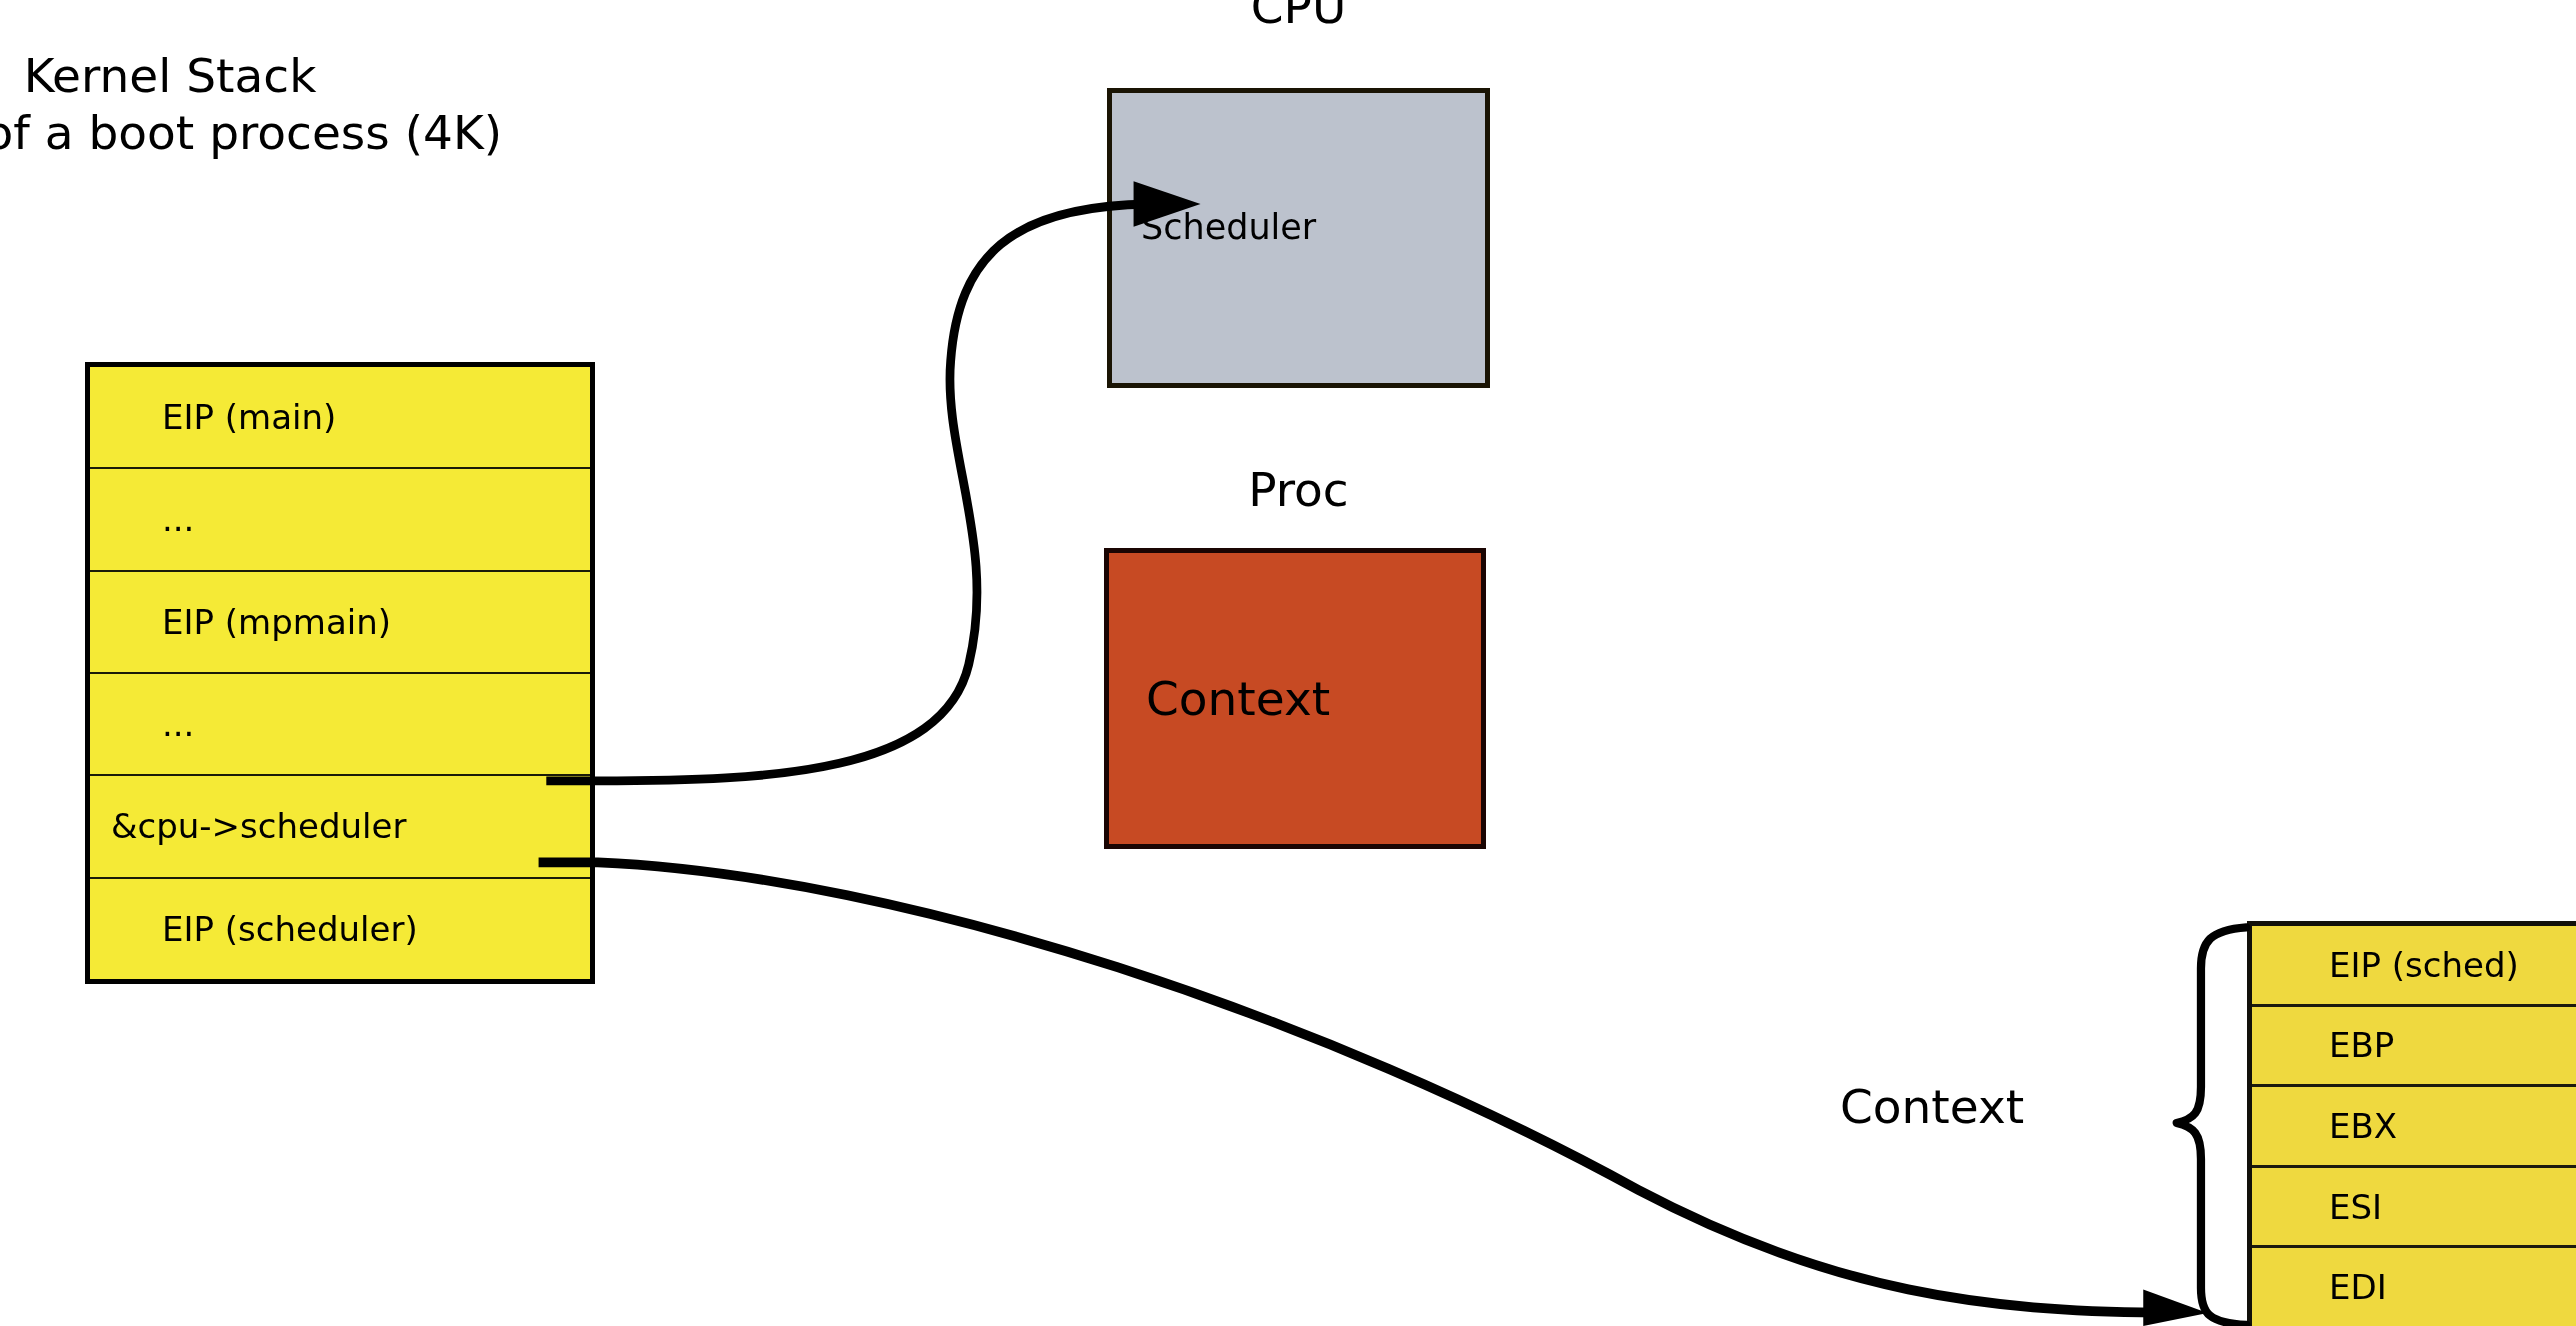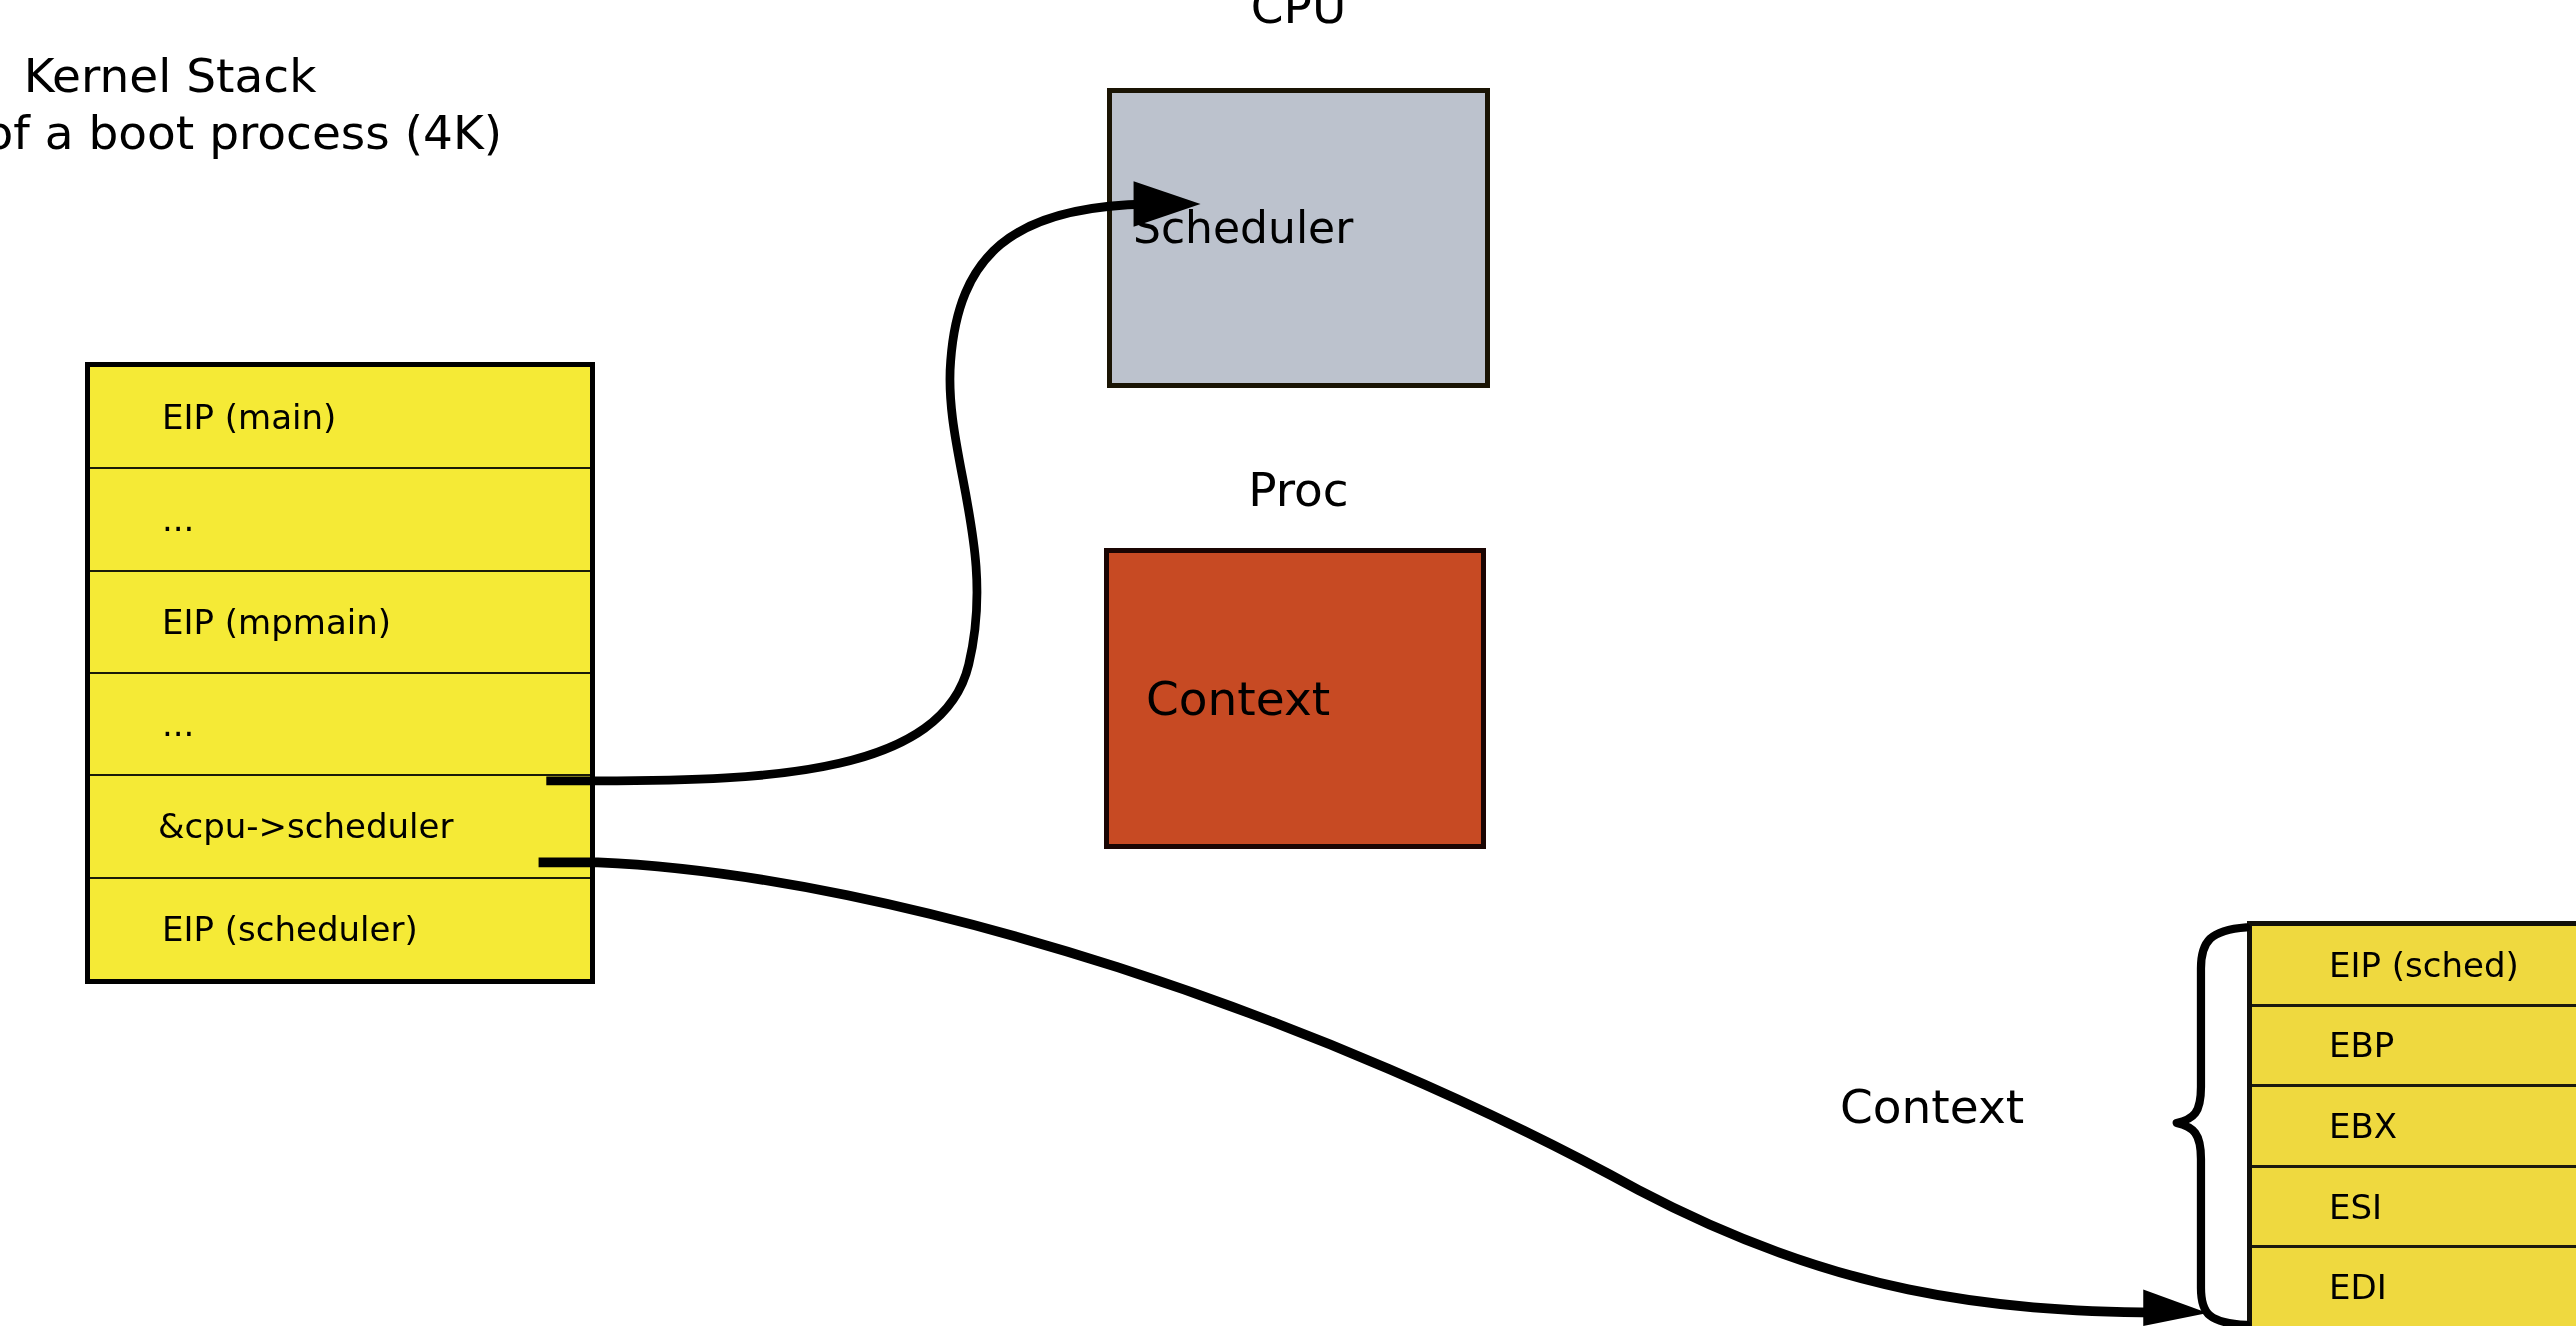--- a/index.html
+++ b/index.html
@@ -63,23 +63,24 @@
     border: 5.7px solid #1a1404;
     display: flex;
     align-items: center;
   }
   #cpu-box {
     left: 1107px; top: 88px;
     width: 383px; height: 300px;
     background: #bcc2cd;
   }
   #cpu-box .boxlabel {
-    font-size: 44px;
+    font-size: 35px;
     padding-left: 21px;
     margin-top: -21.6px;
+    margin-left: 8px;
   }
   #proc-box {
     left: 1104px; top: 548px;
     width: 382px; height: 301px;
     background: #c74a23;
     border-color: #1a0503;
   }
   #proc-box .boxlabel {
     font-size: 47px;
     padding-left: 37px;
@@ -159,21 +160,21 @@
     </div>
     <div class="krow">
       <span>...</span>
     </div>
     <div class="krow">
       <span>EIP (mpmain)</span>
     </div>
     <div class="krow">
       <span>...</span>
     </div>
-    <div class="krow" style="padding-left:68px;">
+    <div class="krow" style="padding-left:21px;">
       <span>&amp;cpu-&gt;scheduler</span>
     </div>
     <div class="krow">
       <span>EIP (scheduler)</span>
     </div>
   </div>
 
   <div id="cpu-box" class="blockbox">
     <span class="boxlabel">Scheduler</span>
   </div>

